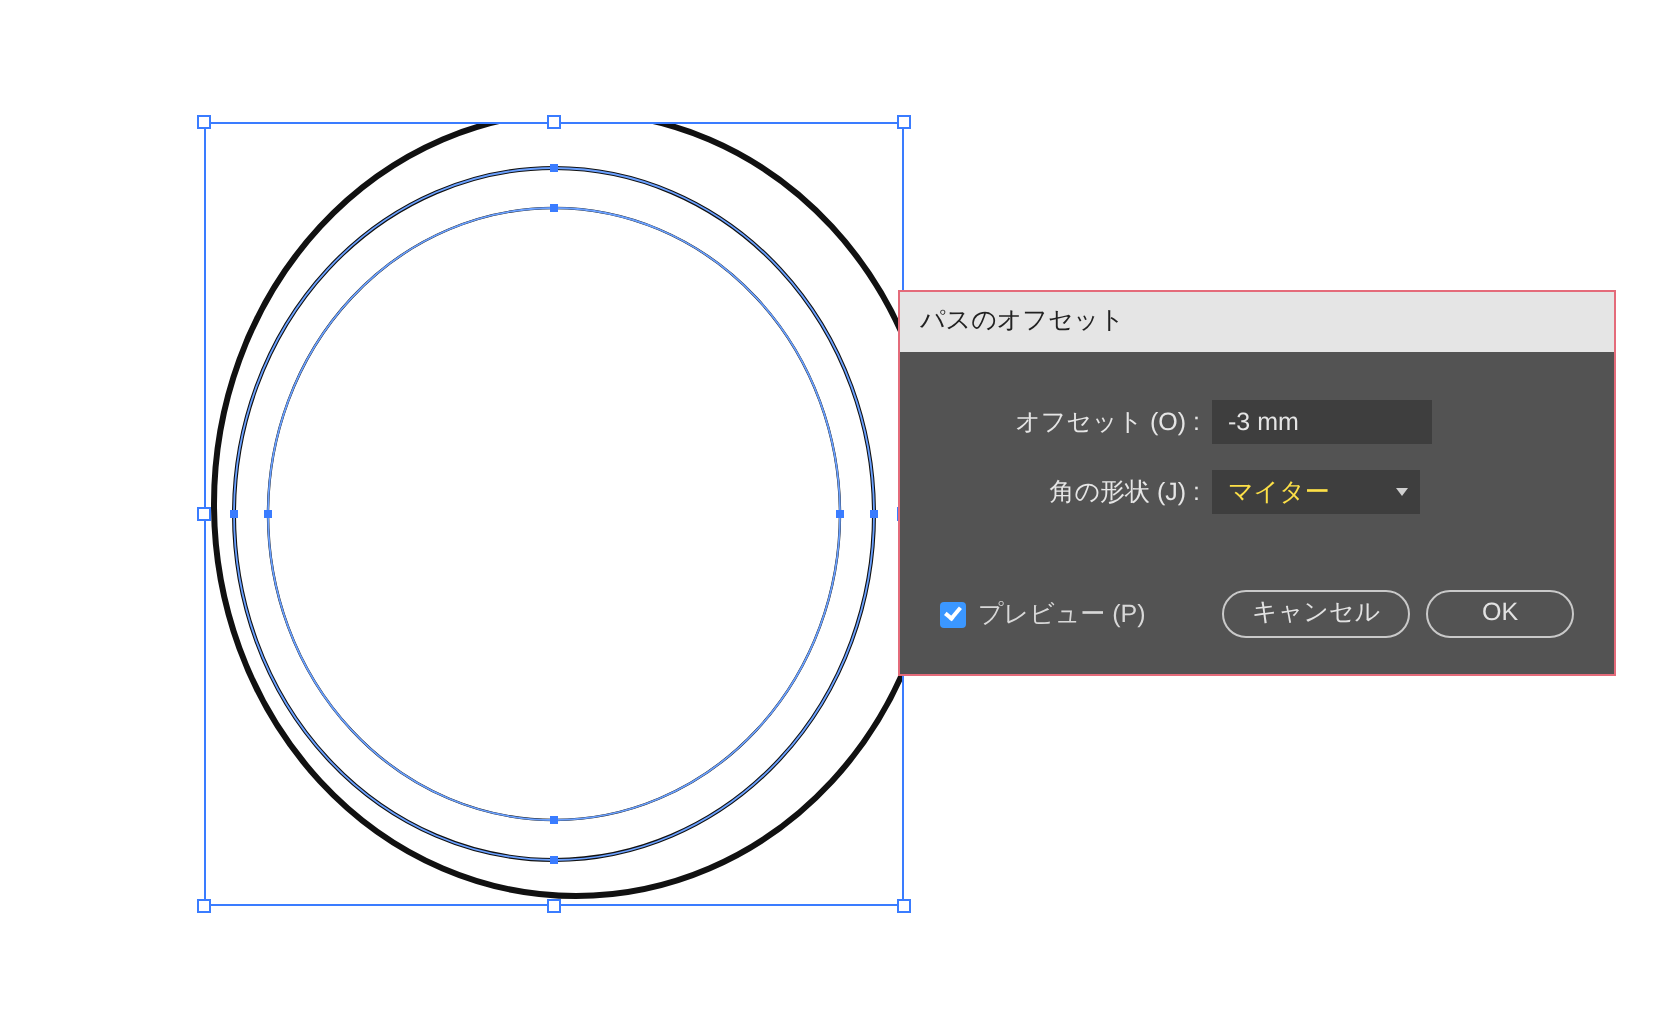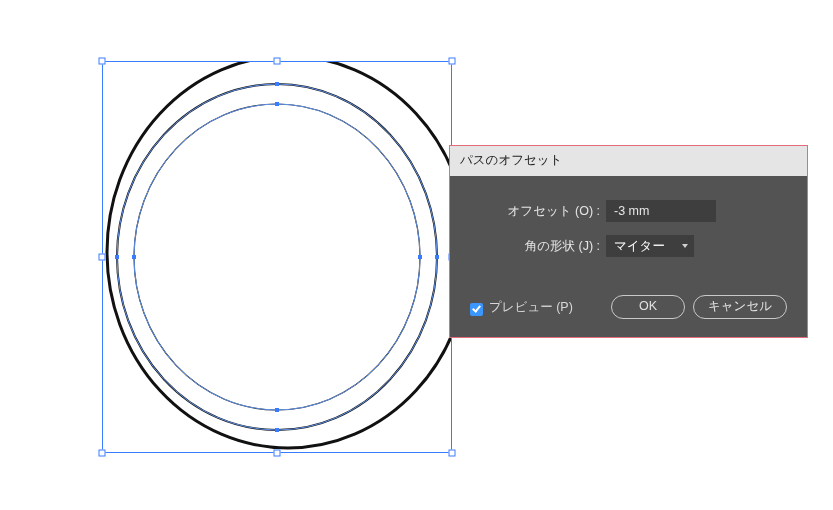--- a/index.html
+++ b/index.html
@@ -102,26 +102,26 @@
     width: 110px;
     height: 22px;
     line-height: 22px;
     padding: 0 8px;
     background: #3e3e3e;
     color: #e5e5e5;
     font-size: 12.5px;
     box-sizing: border-box;
   }
   .selectfield {
-    width: 88px;
+    width: 104px;
     height: 22px;
     line-height: 22px;
     padding: 0 8px;
     background: #3e3e3e;
-    color: #ffffff;
+    color: #fde047;
     font-size: 12.5px;
     box-sizing: border-box;
     position: relative;
   }
   .selectfield .caret {
     position: absolute;
     right: 6px;
     top: 50%;
     transform: translateY(-50%);
     width: 0;
@@ -131,21 +131,21 @@
     border-top: 4px solid #d0d0d0;
   }
 
   .bottom-row {
     display: flex;
     align-items: center;
     margin-top: 38px;
   }
   .checkbox-wrap {
     display: flex;
-    align-items: flex-end;
+    align-items: center;
     gap: 6px;
     flex: 1;
   }
   .checkbox-box {
     width: 13px;
     height: 13px;
     background: #3b97ff;
     border-radius: 2px;
     position: relative;
   }
@@ -247,20 +247,20 @@
           </div>
         </div>
       </div>
 
 
       <div class="bottom-row">
         <div class="checkbox-wrap">
           <div class="checkbox-box"></div>
           <div class="checkbox-lbl">プレビュー (P)</div>
         </div>
+        <div class="btn">キャンセル</div>
         <div class="btn">OK</div>
-        <div class="btn">キャンセル</div>
       </div>
 
     </div>
   </div>
 
 </div>
 
 </body></html>

